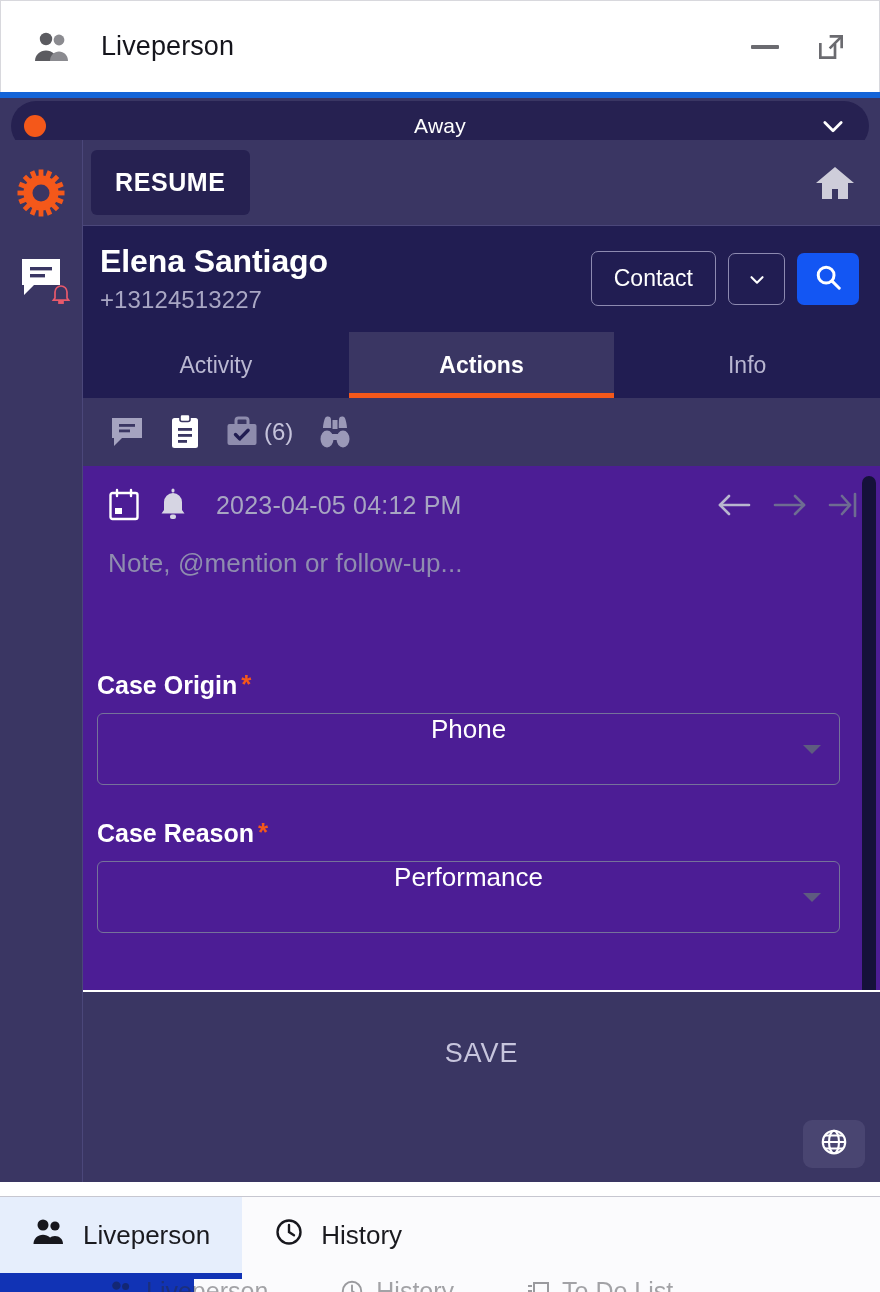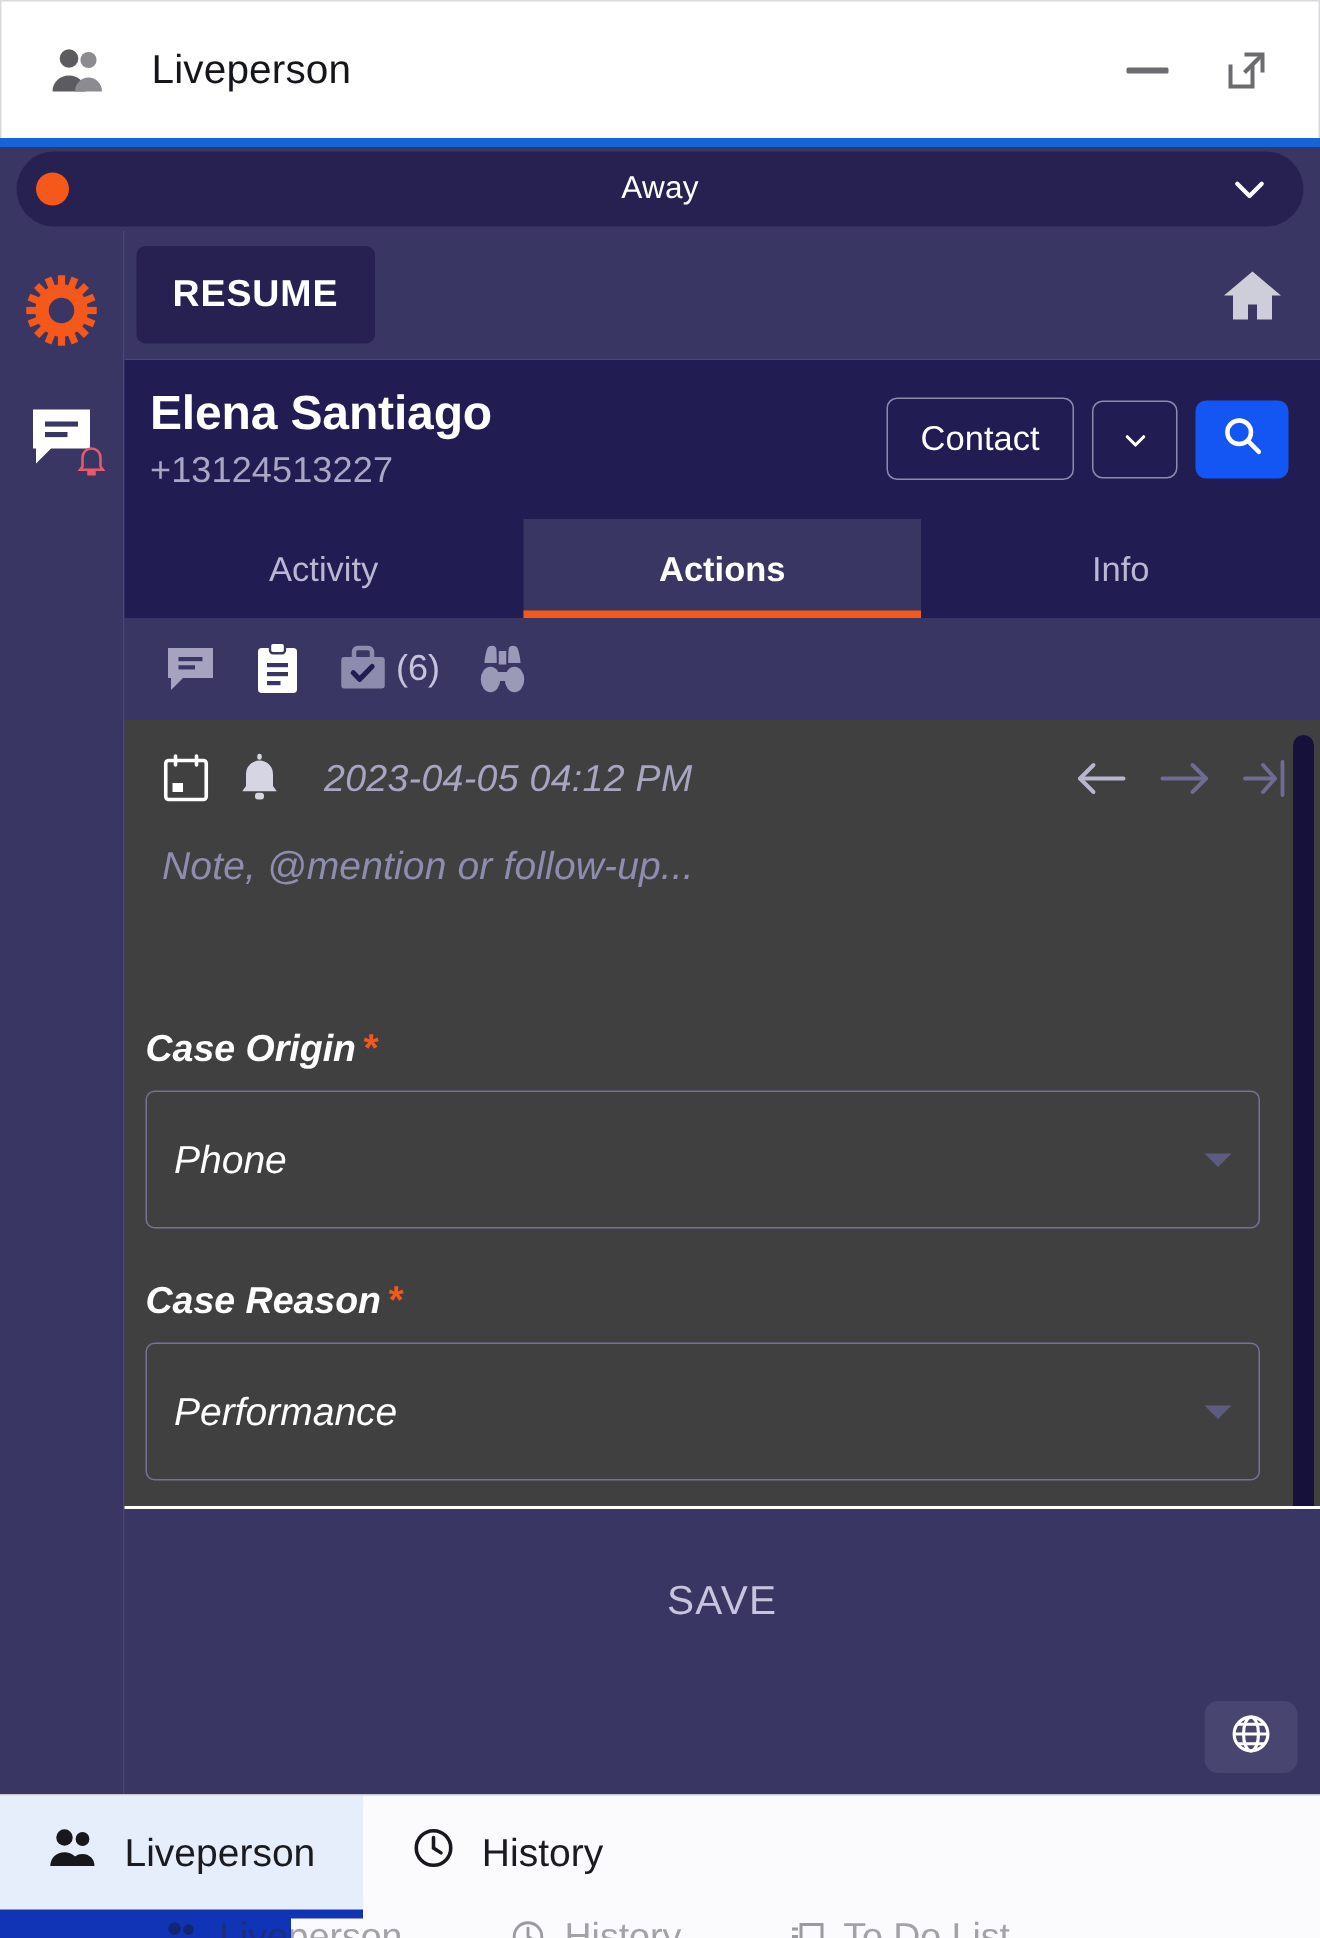--- a/index.html
+++ b/index.html
@@ -38,21 +38,21 @@
   }
   .status-dot { width:22px; height:22px; border-radius:50%; background:#f4581a; margin-left:13px; }
   .status-label {
     position:absolute; left:0; right:0; text-align:center;
     font-size:21px; color:#ffffff; letter-spacing:0.2px;
   }
   .status-caret { margin-left:auto; margin-right:22px; display:flex; }
 
   
   .body-area {
-    position:absolute; left:0; top:154px; width:880px; height:1042px;
+    position:absolute; left:0; top:140px; width:880px; height:1042px;
     background:#3a3663; display:flex;
   }
   .rail {
     width:83px; flex:0 0 83px; background:#3a3663;
     display:flex; flex-direction:column; align-items:center;
     border-right:1px solid #4b477a;
   }
   .rail-item { margin-top:26px; width:58px; height:58px; display:flex; align-items:center; justify-content:center; position:relative; cursor:pointer; }
   .rail-badge { position:absolute; right:-2px; bottom:-2px; }
 
@@ -107,43 +107,42 @@
   
   .icon-toolbar {
     background:#3a3663; height:68px; display:flex; align-items:center;
     padding-left:27px; gap:26px;
   }
   .tb-icon { display:flex; align-items:center; cursor:pointer; }
   .tb-count { font-size:24px; color:#c5c3db; margin-left:6px; }
 
   
   .scroll-region {
-    flex:1; background:#404040; position:relative; overflow:hidden;
+    flex:1; background:#4c1d95; position:relative; overflow:hidden;
     border-bottom:2px solid #ffffff;
-    font-style:italic;
   }
   .date-row { display:flex; align-items:center; padding:22px 22px 0 25px; }
   .date-icon { display:flex; margin-right:18px; }
   .date-text { font-size:25px; color:#a7a5c2; margin-left:10px; letter-spacing:0.2px; }
   .date-nav { margin-left:auto; display:flex; align-items:center; gap:20px; }
   .nav-arrow { cursor:pointer; display:flex; }
 
   .note-placeholder {
     padding:26px 37px 0 25px; font-size:26px; color:#8f8daf; letter-spacing:0.1px; cursor:text;
   }
 
   .form { padding:92px 40px 0 14px; }
   .field-label {
     font-size:25px; color:#ffffff; font-weight:bold; margin-bottom:13px;
     display:flex; align-items:flex-start; gap:4px;
   }
   .req-star { color:#f4581a; font-size:26px; line-height:1; }
   .select-box {
-    height:92px; border:1px solid #75729a; border-radius:6px;
-    display:flex; align-items:center; padding:0 18px; cursor:pointer; margin-bottom:34px;
+    height:72px; border:1px solid #75729a; border-radius:6px;
+    display:flex; align-items:center; padding:0 18px; cursor:pointer; margin-bottom:34px;flex-direction:column;
   }
   .select-value { font-size:26px; color:#ffffff; }
   .select-caret { margin-left:auto; width:0; height:0;
     border-left:9px solid transparent; border-right:9px solid transparent;
     border-top:9px solid #5e5b80; }
 
   .scrollbar-track {
     position:absolute; right:2px; top:0; bottom:0; width:16px;
   }
   .scrollbar-thumb {

